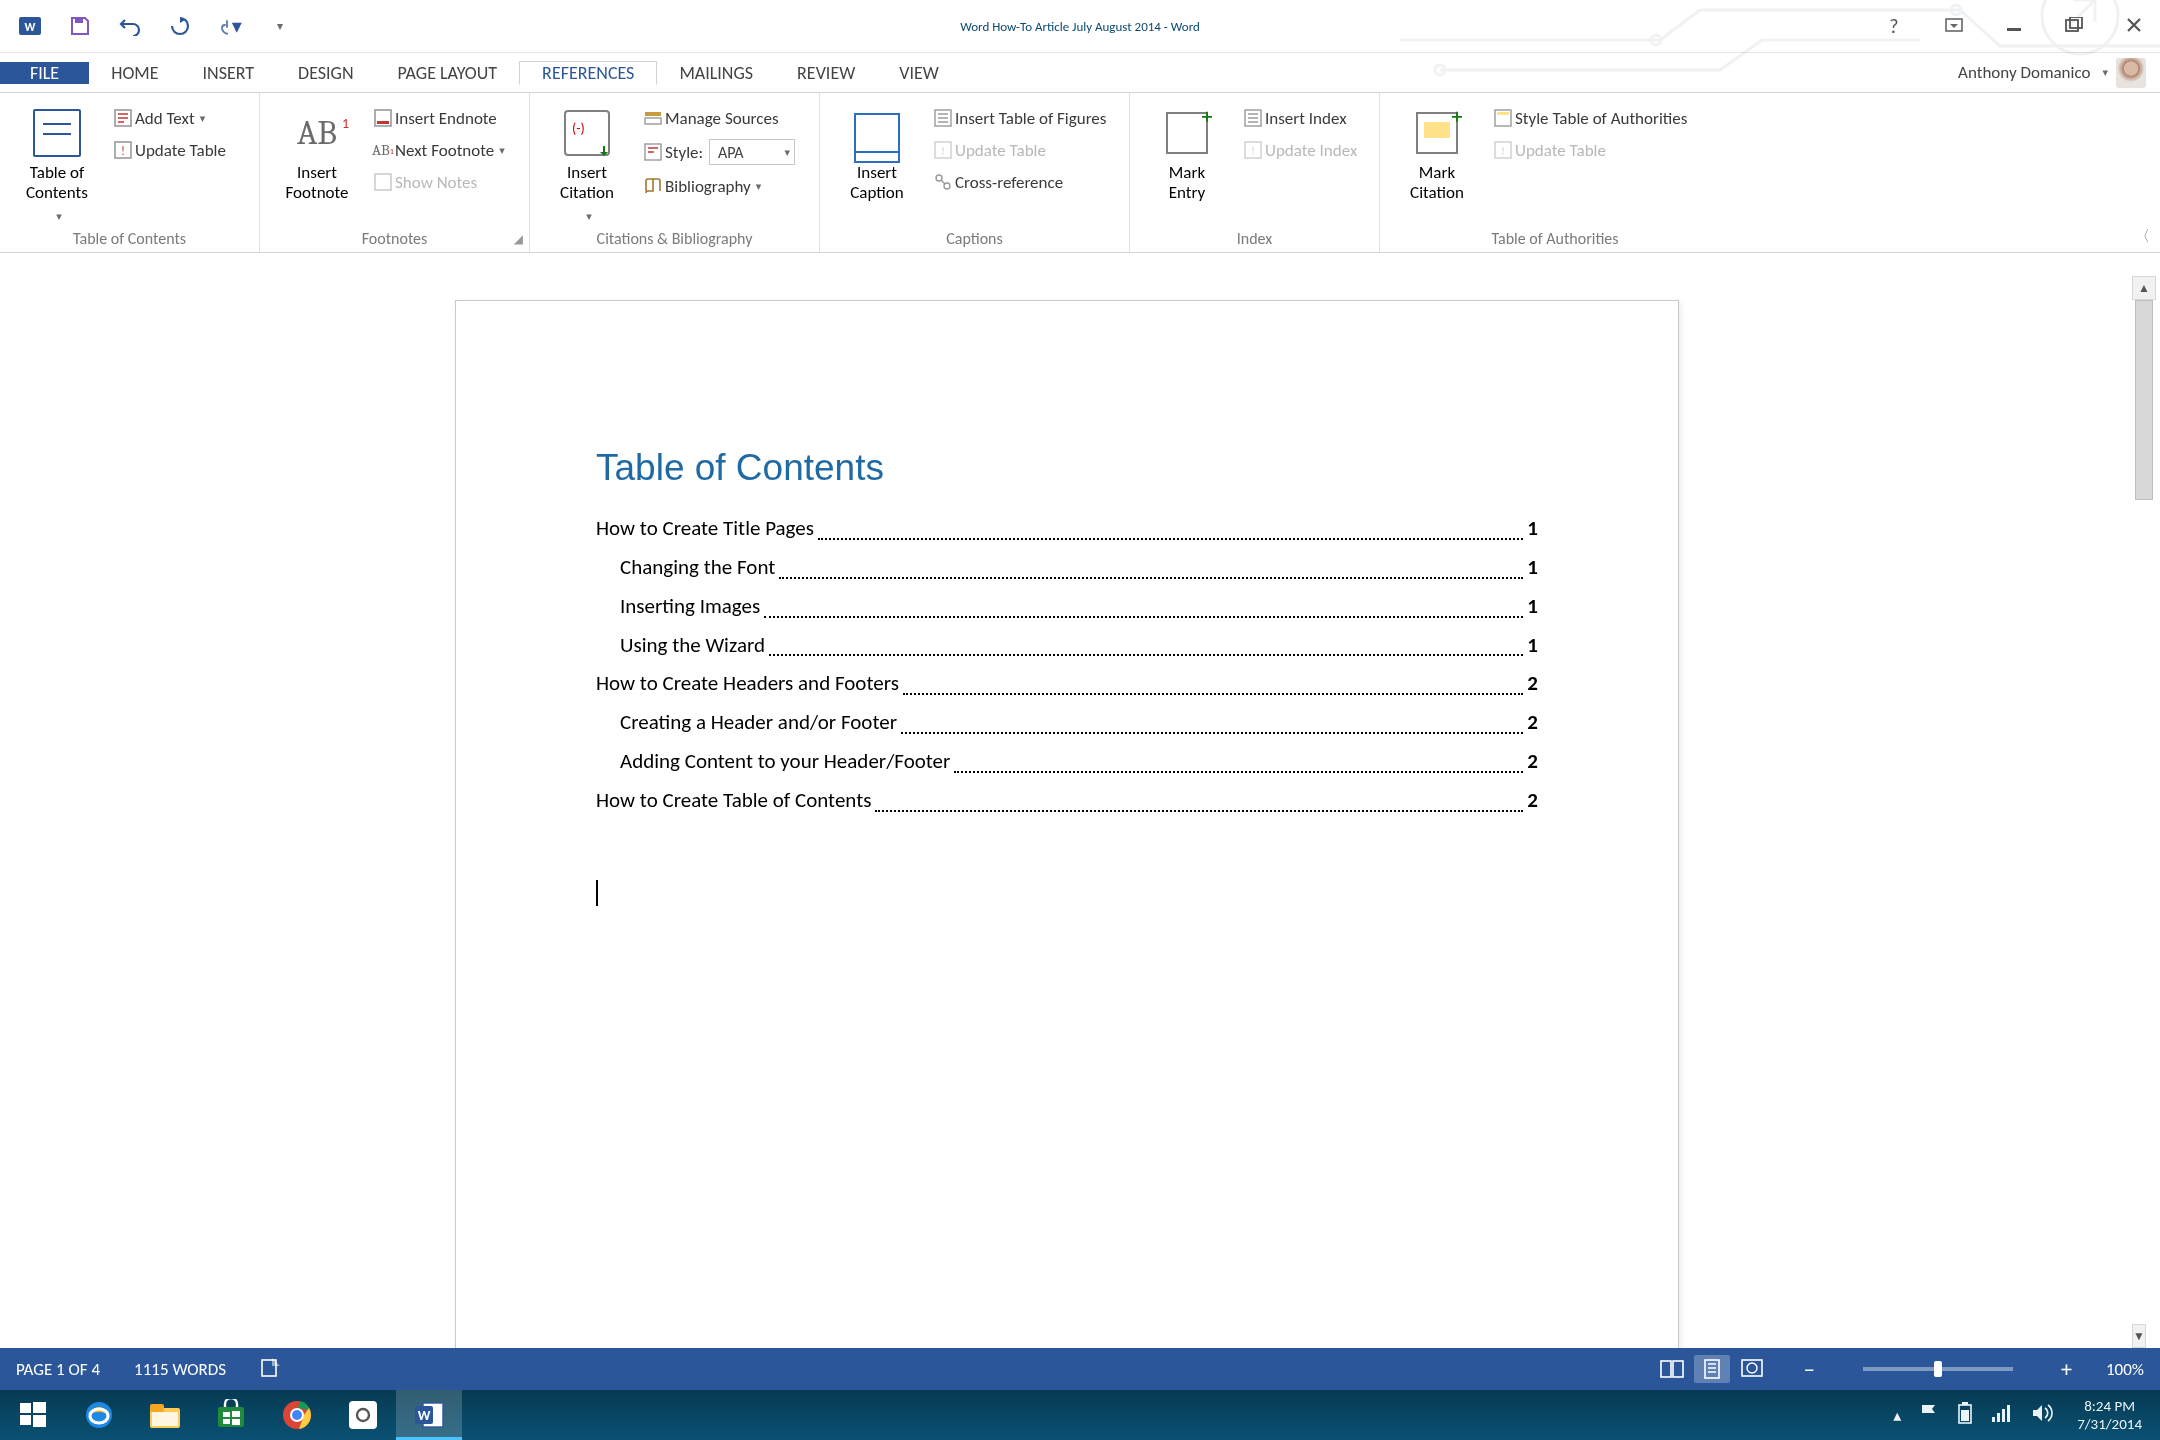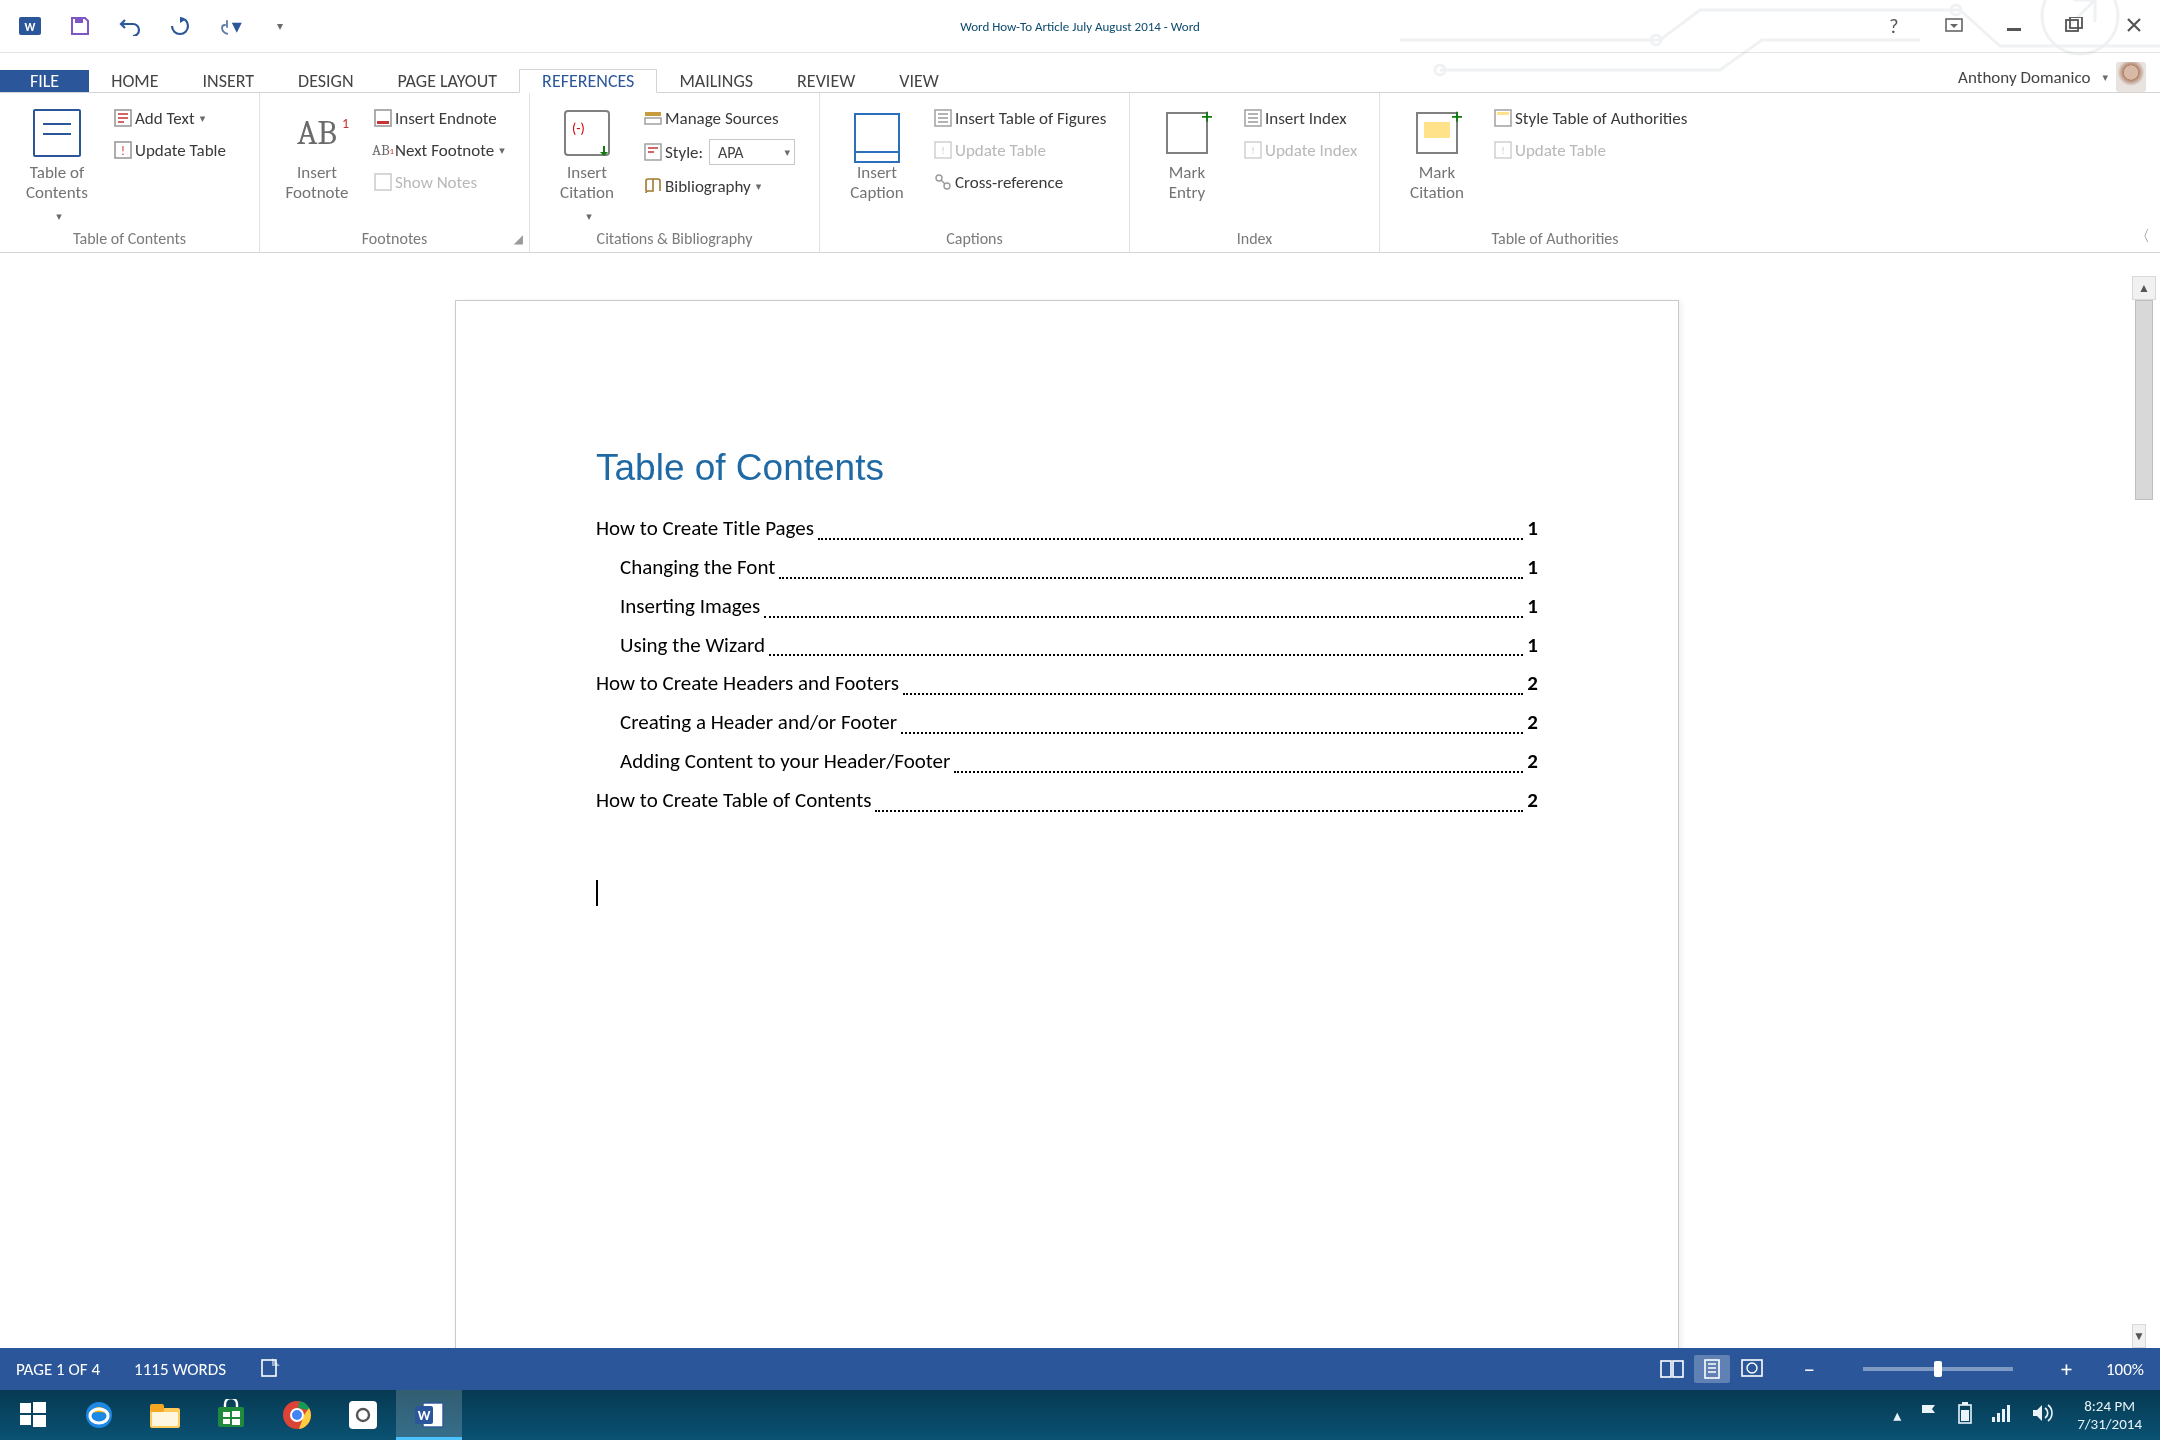--- a/index.html
+++ b/index.html
@@ -8,35 +8,35 @@
 
 .titlebar { position:relative; height:53px; background:#fff; border-bottom:1px solid #e5e5e5; display:flex; align-items:center; }
 .titlebar .qat { display:flex; align-items:center; gap:26px; padding-left:18px; }
 .titlebar .qat span { width:24px; height:24px; display:flex; align-items:center; justify-content:center; color:#2b579a; font-size:20px; }
 .titlebar .title { position:absolute; left:50%; transform:translateX(-50%); font-size:13px; color:#0c4a6e; }
 .titlebar .winctl { position:absolute; right:14px; display:flex; gap:36px; align-items:center; }
 .titlebar .winctl span { font-size:20px; color:#555; width:24px; text-align:center; }
 .watermark { position:absolute; right:0; top:0; opacity:.15; pointer-events:none; }
 
 
-.tabs { height:40px; background:#fff; display:flex; align-items:flex-end; border-bottom:1px solid #d4d4d4; }
+.tabs { height:40px; background:#fff; display:flex; align-items:center; border-bottom:1px solid #d4d4d4; }
 .tabs .tab { padding:0 22px; display:flex; align-items:center; font-size:18px; color:#444; cursor:pointer; }
 .tabs .tab.file { background:#2b579a; color:#fff; padding:0 30px; }
 .tabs .tab.active { color:#2b579a; border:1px solid #d4d4d4; border-bottom:1px solid #fff; margin-bottom:-1px; background:#fff; }
 .tabs .user { margin-left:auto; padding-right:14px; display:flex; align-items:center; gap:8px; font-size:17px; color:#444; }
 .tabs .user .av { width:30px; height:30px; border-radius:3px; background:radial-gradient(circle at 50% 35%,#d8b9a6 28%,#b0826a 30%,transparent 55%); background-color:#e8e3df; }
 
 
 .ribbon { background:#fff; border-bottom:1px solid #d4d4d4; display:flex; height:160px; position:relative; }
 .group { border-right:1px solid #e1e1e1; padding:6px 12px 0 12px; display:flex; flex-direction:column; position:relative; }
 .group .controls { flex:1; display:flex; gap:10px; }
 .group .glabel { position:absolute; bottom:4px; left:0; right:0; text-align:center; font-size:16px; color:#7a7a7a; }
 .bigbtn { width:90px; display:flex; flex-direction:column; align-items:center; justify-content:flex-start; gap:6px; padding-top:10px; }
 .bigbtn .bicon { width:48px; height:48px; display:flex; align-items:center; justify-content:center; }
-.bigbtn .blabel { font-size:17px; color:#737373; text-align:center; line-height:1.2; }
+.bigbtn .blabel { font-size:17px; color:#000000; text-align:center; line-height:1.2; }
 .smallcol { display:flex; flex-direction:column; gap:10px; padding-top:8px; }
 .smallbtn { display:flex; align-items:center; gap:1px; font-size:17px; color:#3a3a3a; white-space:nowrap; }
 .smallbtn.dis { color:#b8b8b8; }
 .smallbtn .sicon { width:22px; height:22px; display:flex; align-items:center; justify-content:center; font-size:17px; }
 .dd { font-size:11px; color:#6b6b6b; margin-left:4px; }
 .dlg { position:absolute; right:6px; bottom:6px; font-size:12px; color:#9a9a9a; }
 .stylebox { border:1px solid #c7c7c7; background:#fff; height:26px; padding:0 22px 0 8px; font-size:16px; color:#444; position:relative; width:86px; display:inline-flex; align-items:center; }
 .stylebox::after { content:"▾"; position:absolute; right:4px; font-size:11px; color:#6b6b6b; }
 .collapse { position:absolute; right:10px; bottom:6px; font-size:15px; color:#7a7a7a; }
 

